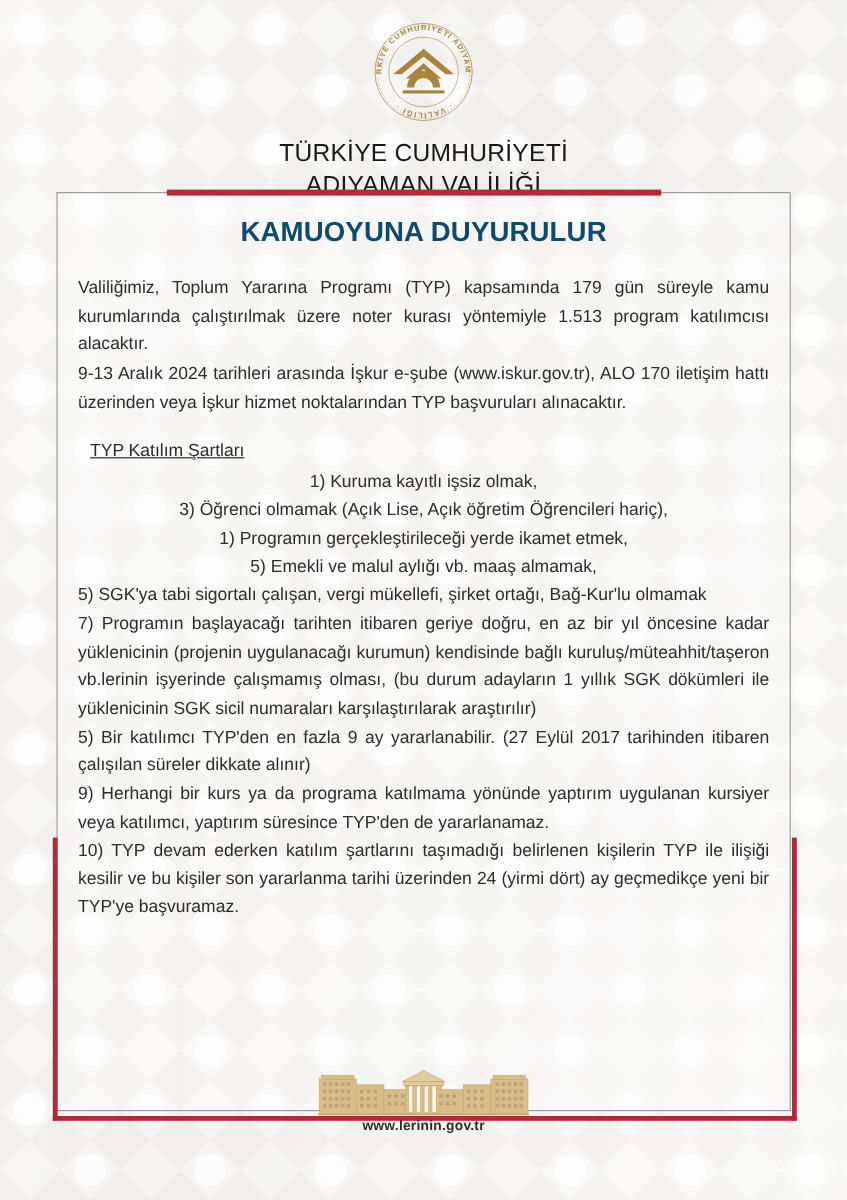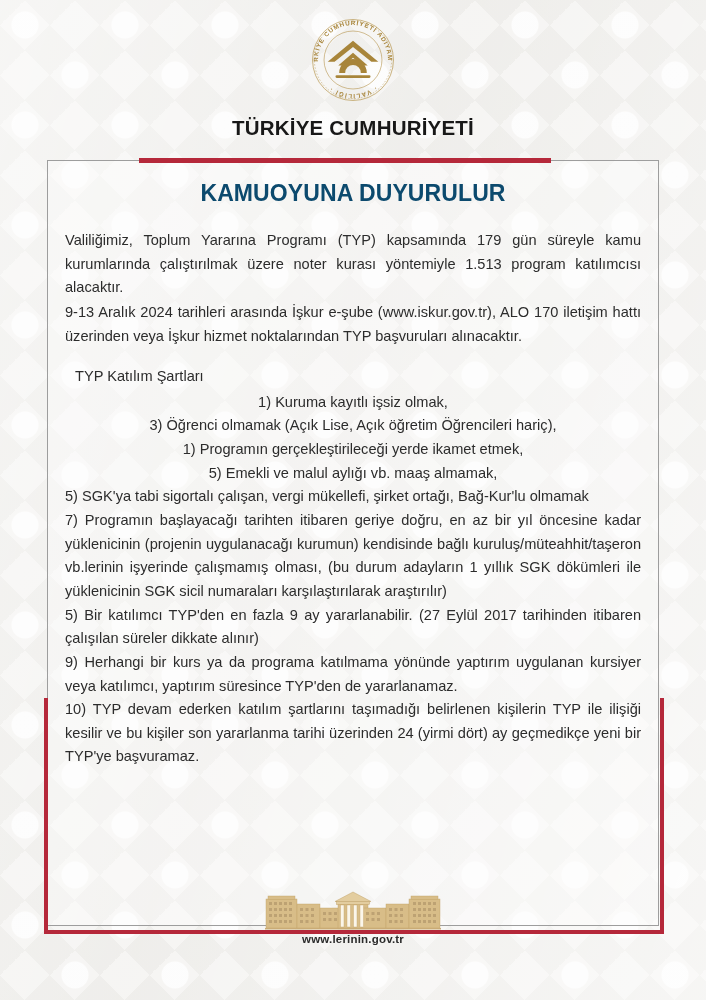--- a/index.html
+++ b/index.html
@@ -48,21 +48,21 @@
     text-align: center;
   }
   #emblem {
     margin: 14px auto 8px auto;
     width: 92px;
     height: 92px;
     display: block;
   }
   .org-line {
     font-family: "Liberation Sans", sans-serif;
-    font-weight: bold;
+    font-weight: normal;
     font-size: 20.5px;
     letter-spacing: 0.2px;
     color: #181818;
     line-height: 1.32;
   }
 
   
   #notice-box {
     position: absolute;
     left: 47px;
@@ -125,20 +125,21 @@
     text-justify: inter-word;
     margin: 0;
   }
   .para + .para {
     margin-top: 1px;
   }
   #conditions-heading {
     margin: 17px 0 2px 10px;
     font-size: 14.6px;
     color: #2c2c2c;
+    text-decoration: underline;
   }
   .condition {
     text-align: justify;
     text-justify: inter-word;
     margin: 0;
   }
   .condition.last-line-left {
     text-align: center;
   }
 
@@ -193,20 +194,21 @@
 
       <g fill="#a8853a">
         <path d="M 100,58 L 155,104 L 140,104 L 100,72 L 60,104 L 45,104 Z"></path>
         <path d="M 100,84 L 132,112 L 120,112 L 100,95 L 80,112 L 68,112 Z"></path>
         <path d="M 70,128 a 30,30 0 0 1 60,0 l -13,0 a 17,17 0 0 0 -34,0 Z"></path>
         <rect x="62" y="133" width="76" height="6" rx="2.5"></rect>
       </g>
     </svg>
 
     <div class="org-line">TÜRKİYE CUMHURİYETİ</div>
+    <div class="org-line">ADIYAMAN VALİLİĞİ</div>
   </div>
 
   <div id="notice-box">
 
     <div id="top-red-rule"></div>
     <div id="red-bracket"></div>
 
     <h1 id="notice-title">KAMUOYUNA DUYURULUR</h1>
 
     <div id="notice-body">

